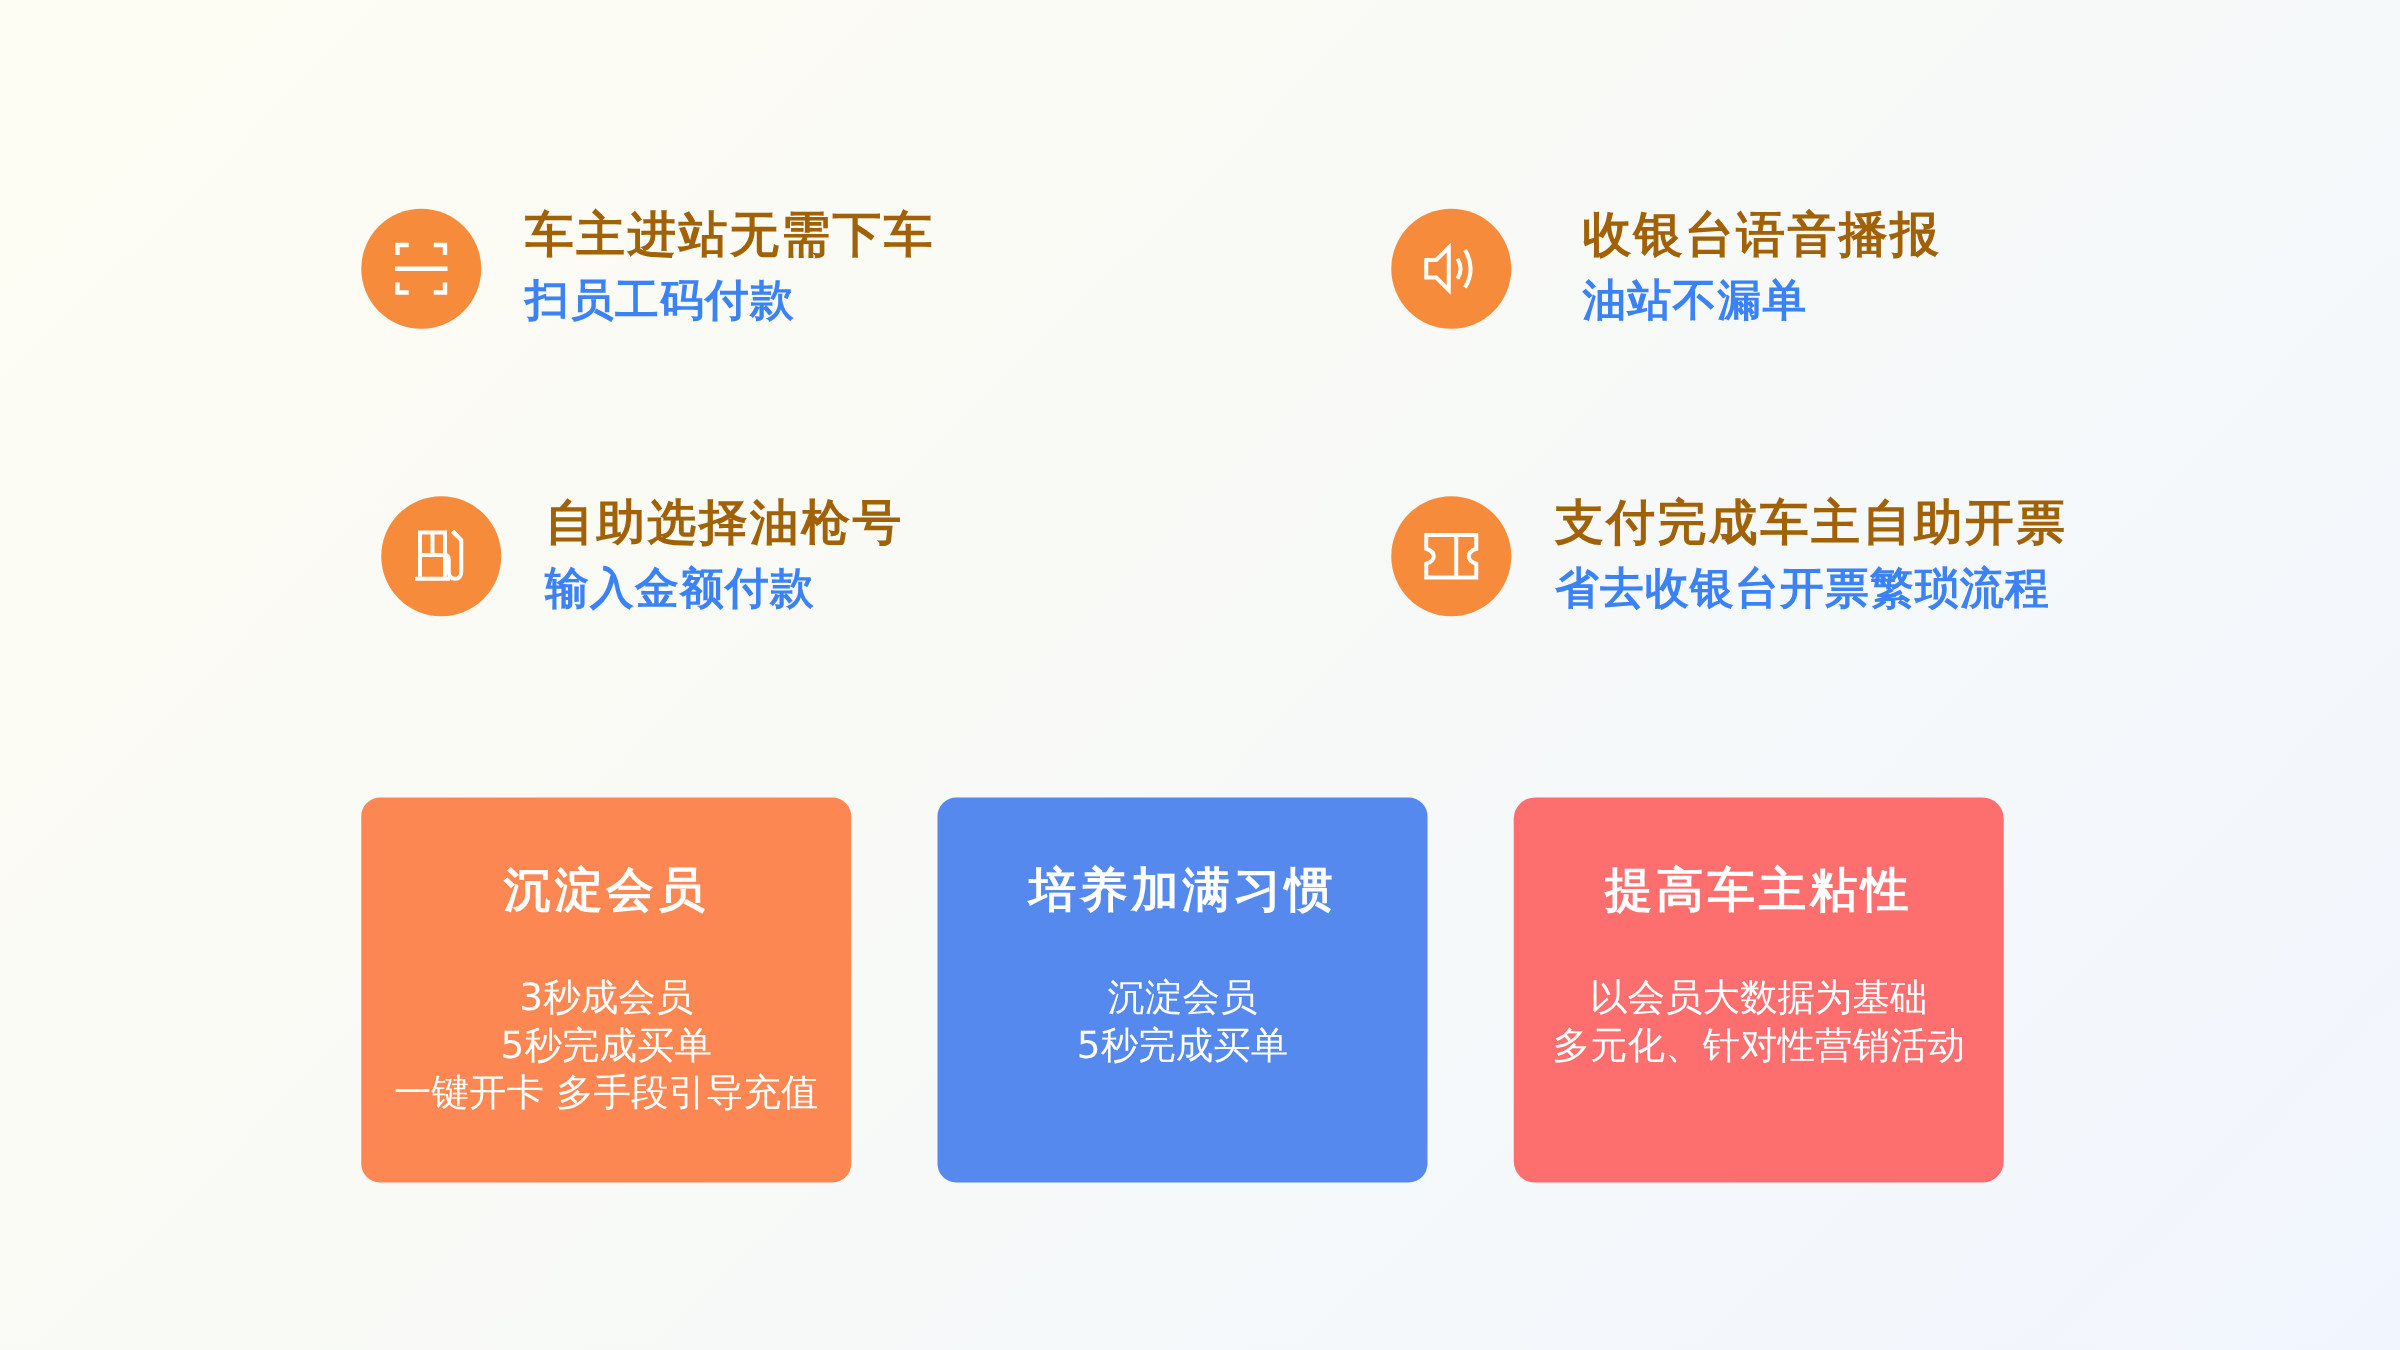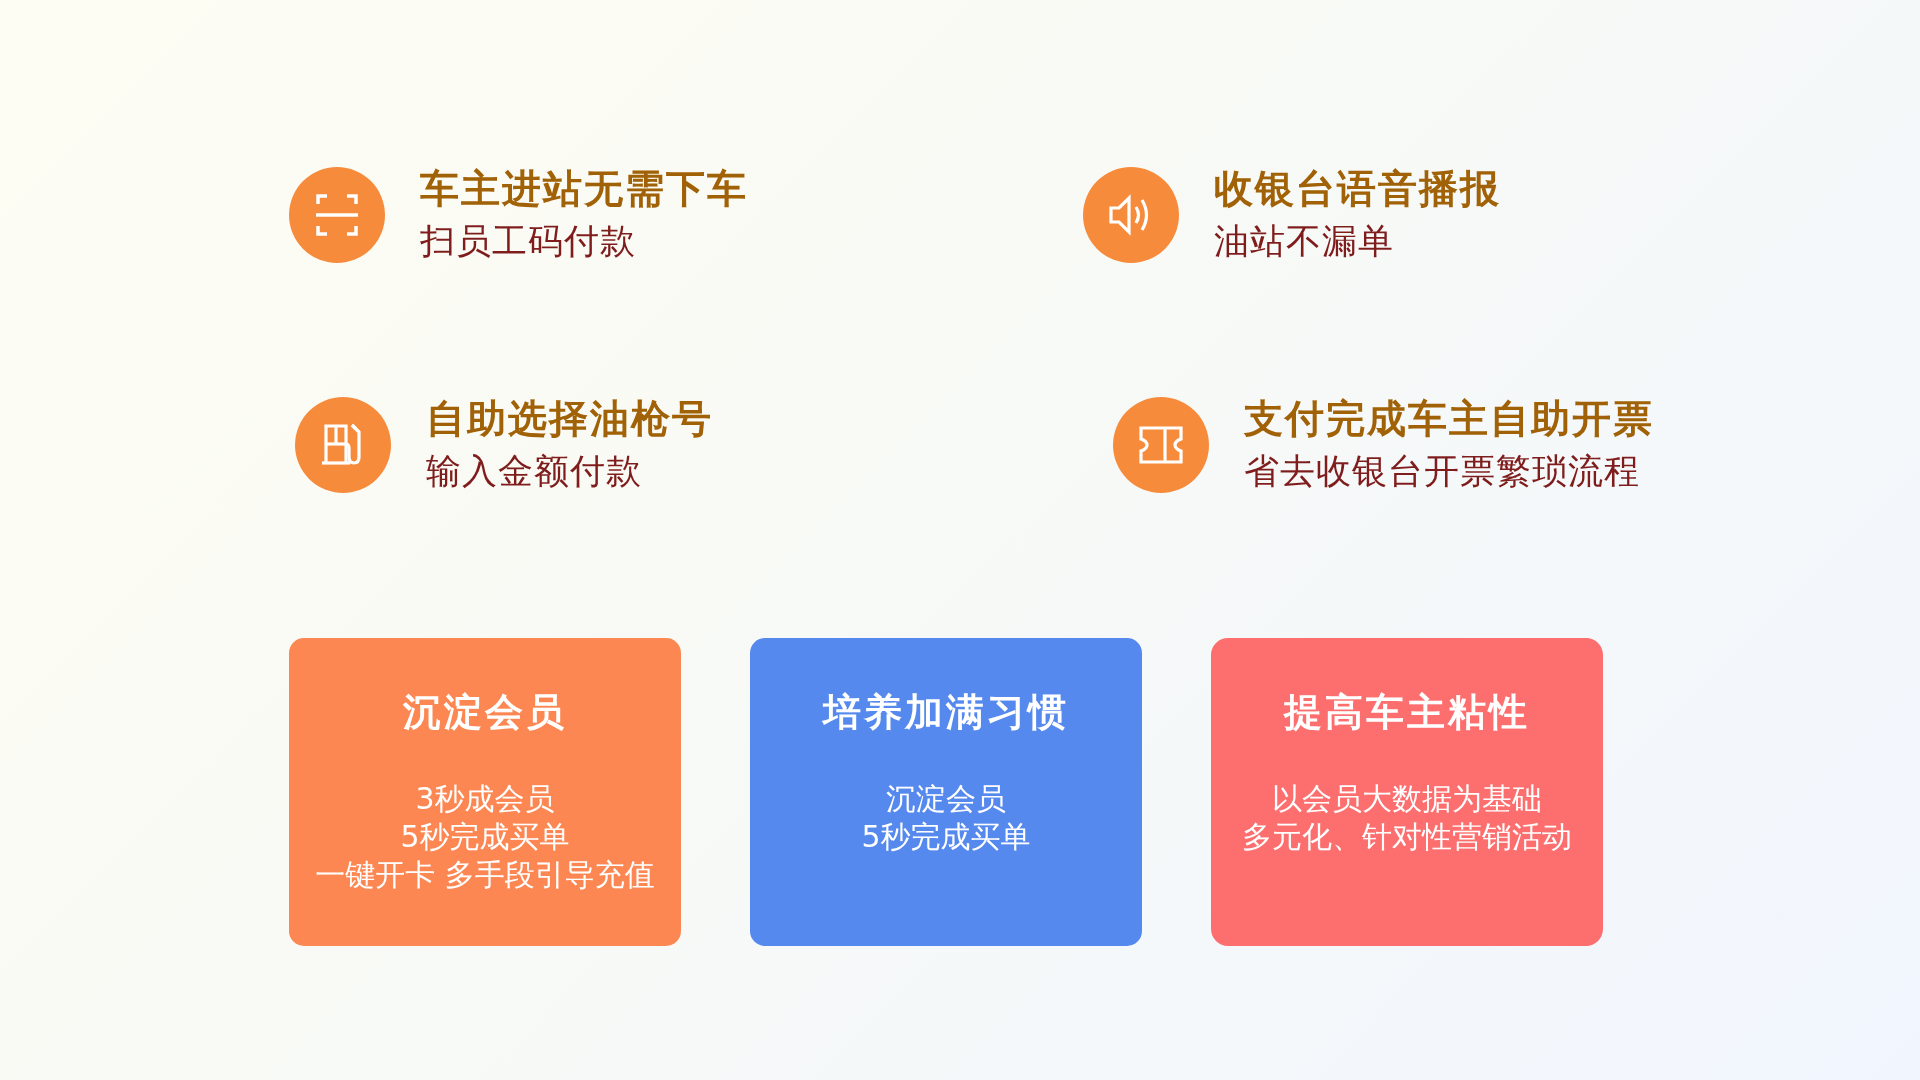--- a/index.html
+++ b/index.html
@@ -15,26 +15,26 @@
     display: flex; align-items: center; justify-content: center;
     flex: none;
   }
   .feature .icon-circle svg { width: 48px; height: 48px; }
   .feature .text { margin-left: 35px; display: flex; flex-direction: column; }
   .feature .title {
     font-size: 39px; font-weight: bold; color: #a16207; line-height: 50px;
     letter-spacing: 2px; white-space: nowrap;
   }
   .feature .subtitle {
-    font-size: 35px; font-weight: normal; color: #7f1d1d; line-height: 50px;
+    font-size: 35px; font-weight: bold; color: #3b82f6; line-height: 50px;
     letter-spacing: 1px; white-space: nowrap; margin-top: 2px;
   }
   #f1 { left: 289px; top: 164px; }
-  #f2 { left: 1083px; top: 164px; }
-  #f3 { left: 295px; top: 394px; align-items: center; }
+  #f2 { left: 1113px; top: 164px; gap: 22px; }
+  #f3 { left: 305px; top: 394px; align-items: center; }
   #f4 { left: 1113px; top: 394px; }
 
   .card {
     position: absolute; top: 638px; width: 392px; height: 308px;
     border-radius: 15px; color: #ffffff; text-align: center;
     box-sizing: border-box; padding-top: 47px;
   }
   .card .card-title {
     font-size: 38px; font-weight: bold; line-height: 54px; letter-spacing: 3px;
   }

